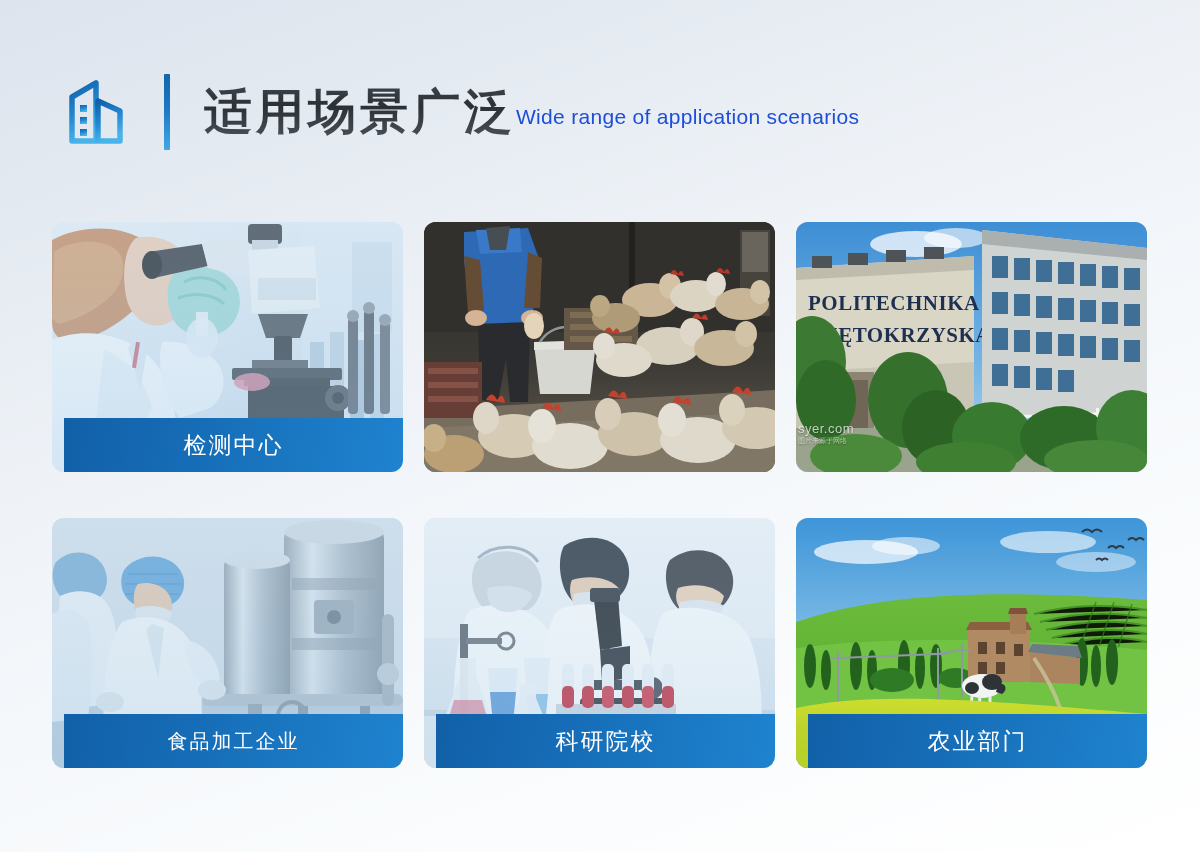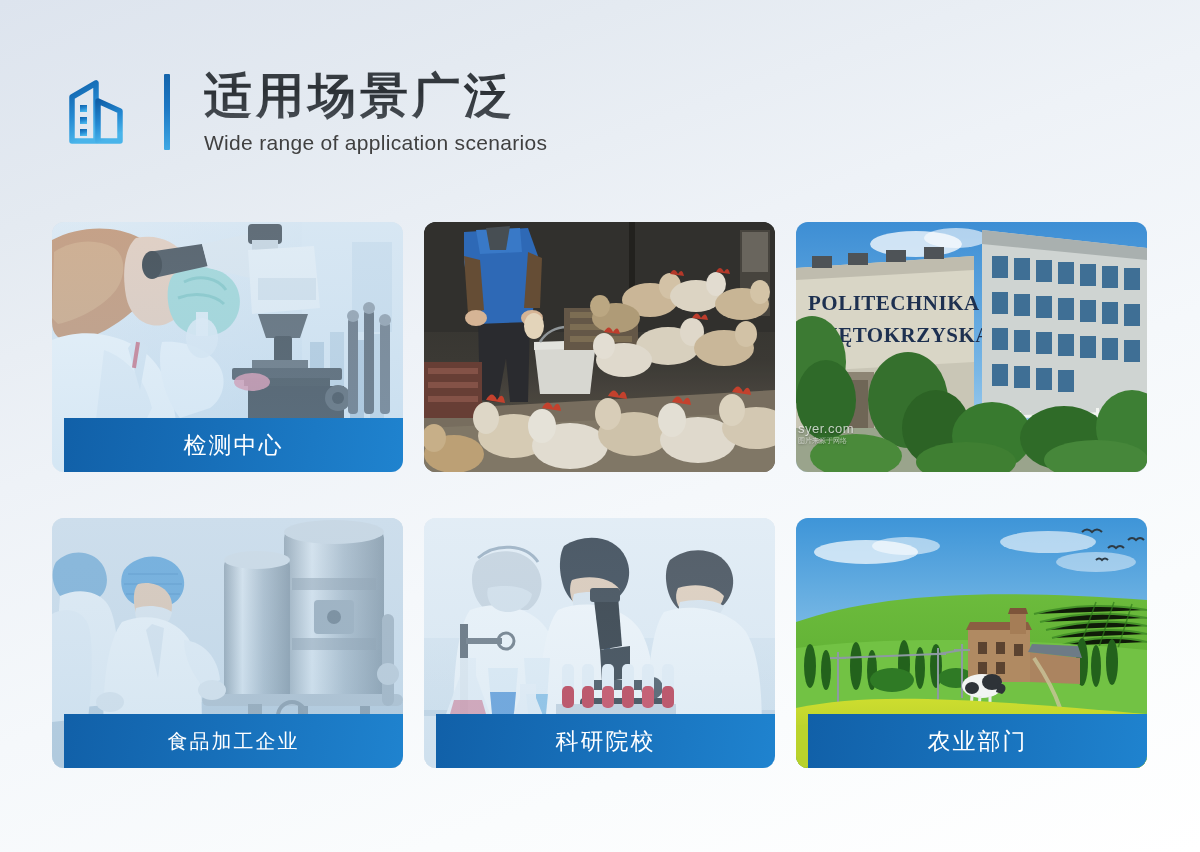--- a/index.html
+++ b/index.html
@@ -42,41 +42,41 @@
     height:76px;
     margin-left:28px;
     border-radius:1px;
     background:linear-gradient(180deg,#1464ab 0%,#1d78c4 45%,#3fa8e4 100%);
     flex:0 0 auto;
   }
 
   .titles {
     margin-left:34px;
     display:flex;
-    flex-direction:column;
+    flex-direction:row;
     justify-content:center;
   }
 
   .title-main {
     font-size:48px;
     font-weight:bold;
     letter-spacing:4px;
     line-height:1.12;
     background:linear-gradient(180deg,#3d4349 0%,#2b3035 40%,#4a5057 100%);
     -webkit-background-clip:text;
     background-clip:text;
     color:#343a40;
     -webkit-text-fill-color:transparent;
     white-space:nowrap;
   }
 
   .title-sub {
-    margin-top:8px;
+    margin-top:20px;
     font-size:21px;
-    color:#404040;
+    color:#1d4ed8;
     letter-spacing:0.3px;
     white-space:nowrap;
   }
 
   
   .grid {
     position:absolute;
     left:52px; top:222px;
     width:1096px;
     display:grid;

